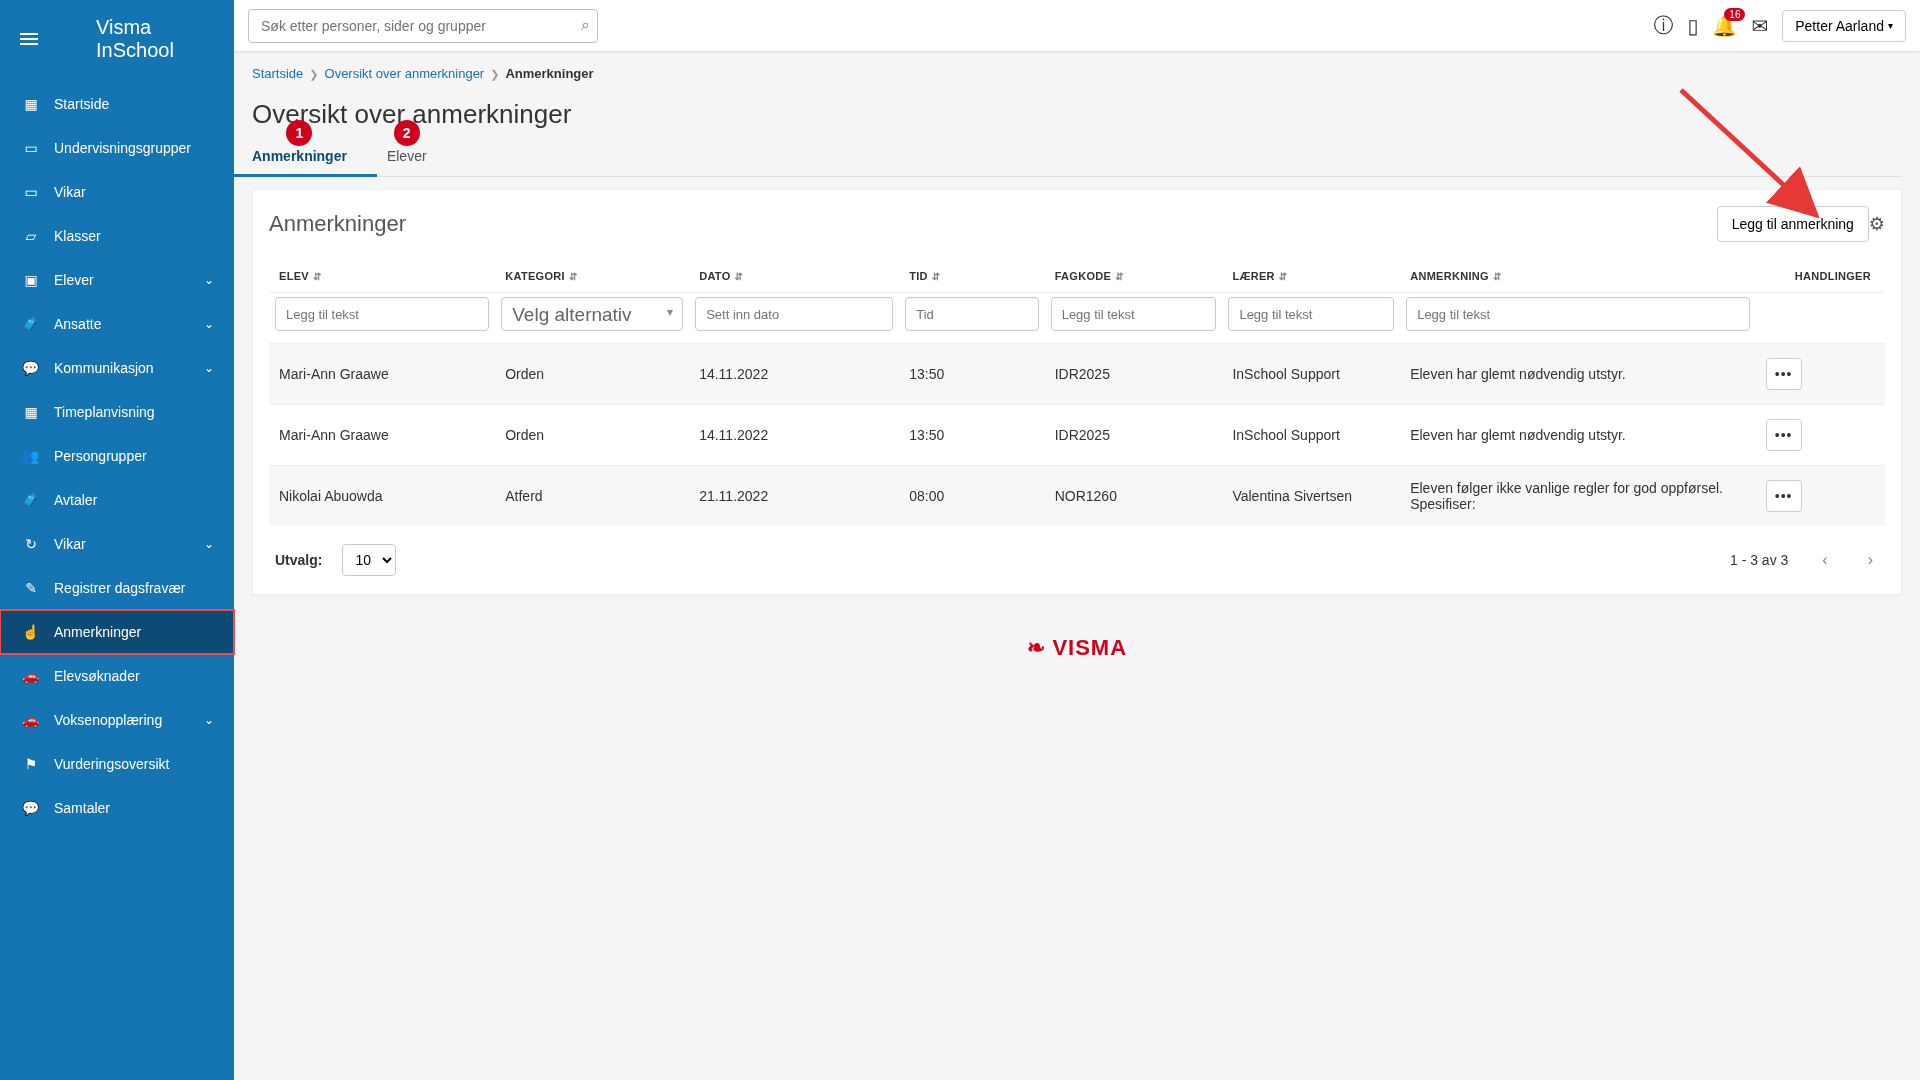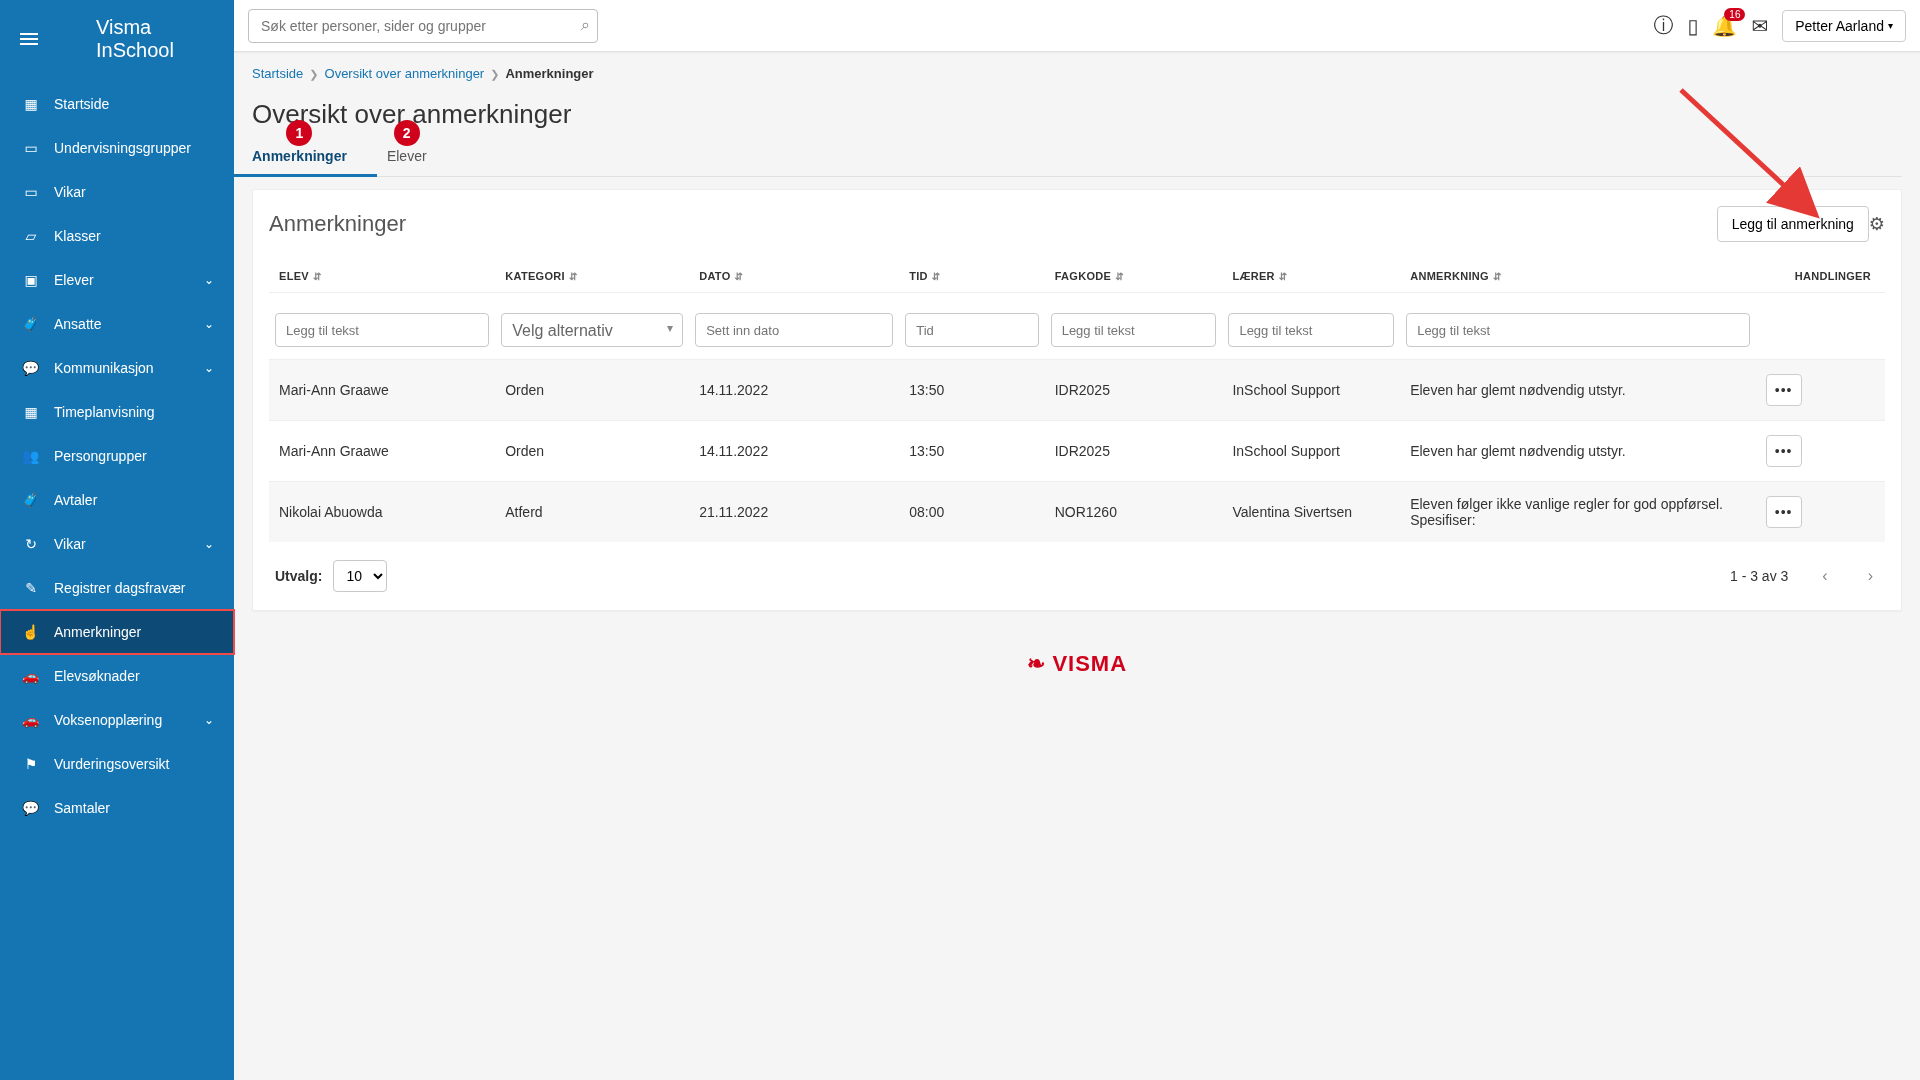--- a/index.html
+++ b/index.html
@@ -61,30 +61,30 @@
 .card-title{ font-size:22px; color:#555; font-weight:400;}
 .card-actions{ margin-left:auto; display:flex; align-items:center; gap:0;}
 .btn-outline{ border:1px solid #ccc; background:#fff; border-radius:4px; padding:9px 14px; font-size:14px; cursor:pointer;}
 .gear-btn{ font-size:18px; color:#555; cursor:pointer;}
 
 table.grid{ width:100%; border-collapse:collapse;}
 .grid th{ text-align:left; font-size:11px; font-weight:700; color:#333; padding:8px 10px 10px 10px; letter-spacing:0.3px;}
 .grid th .sort{ color:#888; font-size:10px; margin-left:4px;}
 .grid td{ padding:14px 10px; font-size:14px; color:#333; border-top:1px solid #eee; vertical-align:middle;}
 .grid tr.zebra td{ background:#f7f7f7;}
-.filter-row td{ padding:20px 6px 12px 6px; }
+.filter-row td{ padding:4px 6px 12px 6px; }
 .filter-input{ width:100%; height:34px; border:1px solid #c9c9c9; border-radius:4px; padding:0 10px; font-size:13px; color:#666;}
-.filter-select{ width:100%; height:34px; border:1px solid #c9c9c9; border-radius:4px; padding:0 26px 0 10px; font-size:16px; color:#666; background:#fff; appearance:none; position:relative;}
+.filter-select{ width:100%; height:34px; border:1px solid #c9c9c9; border-radius:4px; padding:0 26px 0 10px; font-size:19px; color:#666; background:#fff; appearance:none; position:relative;}
 .select-wrap{position:relative;}
 .select-wrap::after{content:"▾"; position:absolute; right:10px; top:8px; color:#888; font-size:12px; pointer-events:none;}
 .row-actions{ width:36px; height:32px; border:1px solid #ccc; border-radius:4px; display:flex; align-items:center; justify-content:center; cursor:pointer; font-size:14px; letter-spacing:1px; background:#fff;}
 td.actions-cell{text-align:right;}
 
 .table-footer{ display:flex; align-items:center; padding:18px 6px 6px 6px;}
-.table-footer .label{ font-size:14px; font-weight:600; color:#333; margin-right:11px;}
+.table-footer .label{ font-size:14px; font-weight:600; color:#333; margin-right:20px;}
 .page-select{ height:32px; border:1px solid #c9c9c9; border-radius:4px; padding:0 8px; font-size:14px; background:#fff;}
 .pager{ margin-left:auto; display:flex; align-items:center; gap:28px; font-size:14px; color:#333;}
 .pager .nav-btn{ color:#888; cursor:pointer; padding:4px 6px; font-size:16px;}
 
 .footer-logo{ text-align:center; padding:40px 0 20px 0;}
 .visma-logo{ font-size:22px; font-weight:800; color:#d0021b; letter-spacing:1px; display:inline-flex; align-items:center; gap:6px;}
 .visma-swoosh{ font-size:22px;}
 
 
 .annotation-arrow{ position:absolute; pointer-events:none;}

